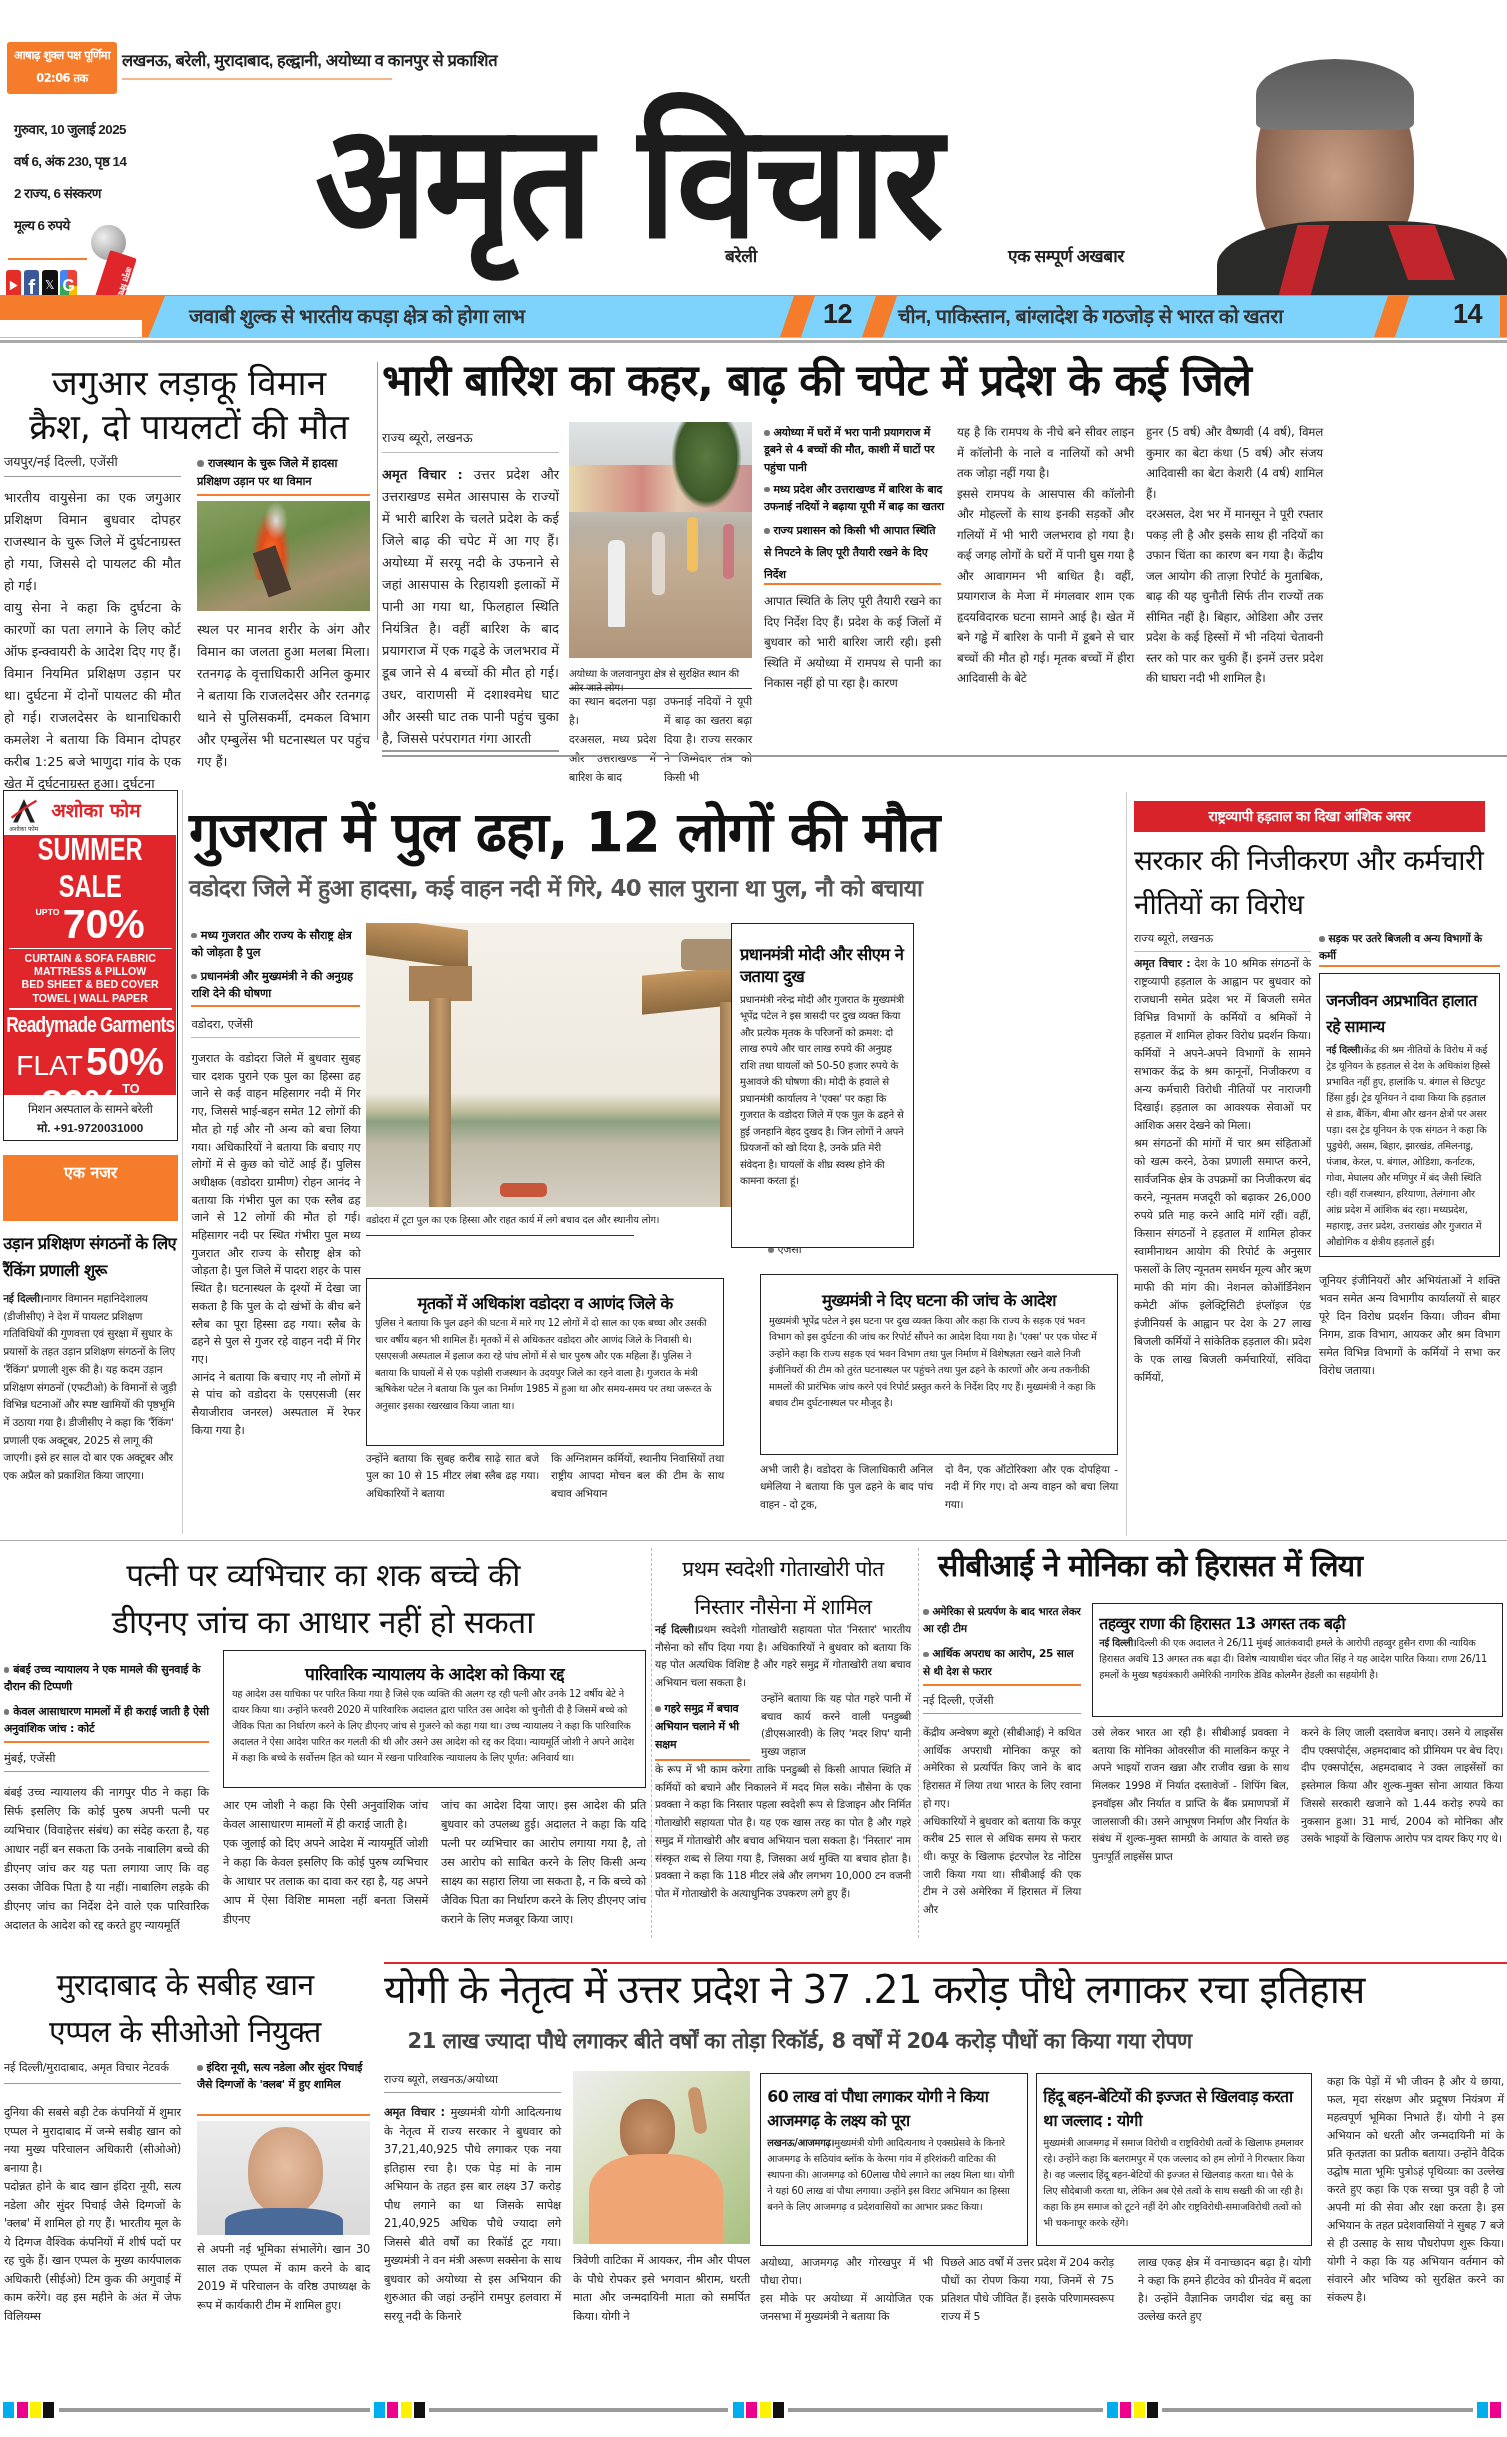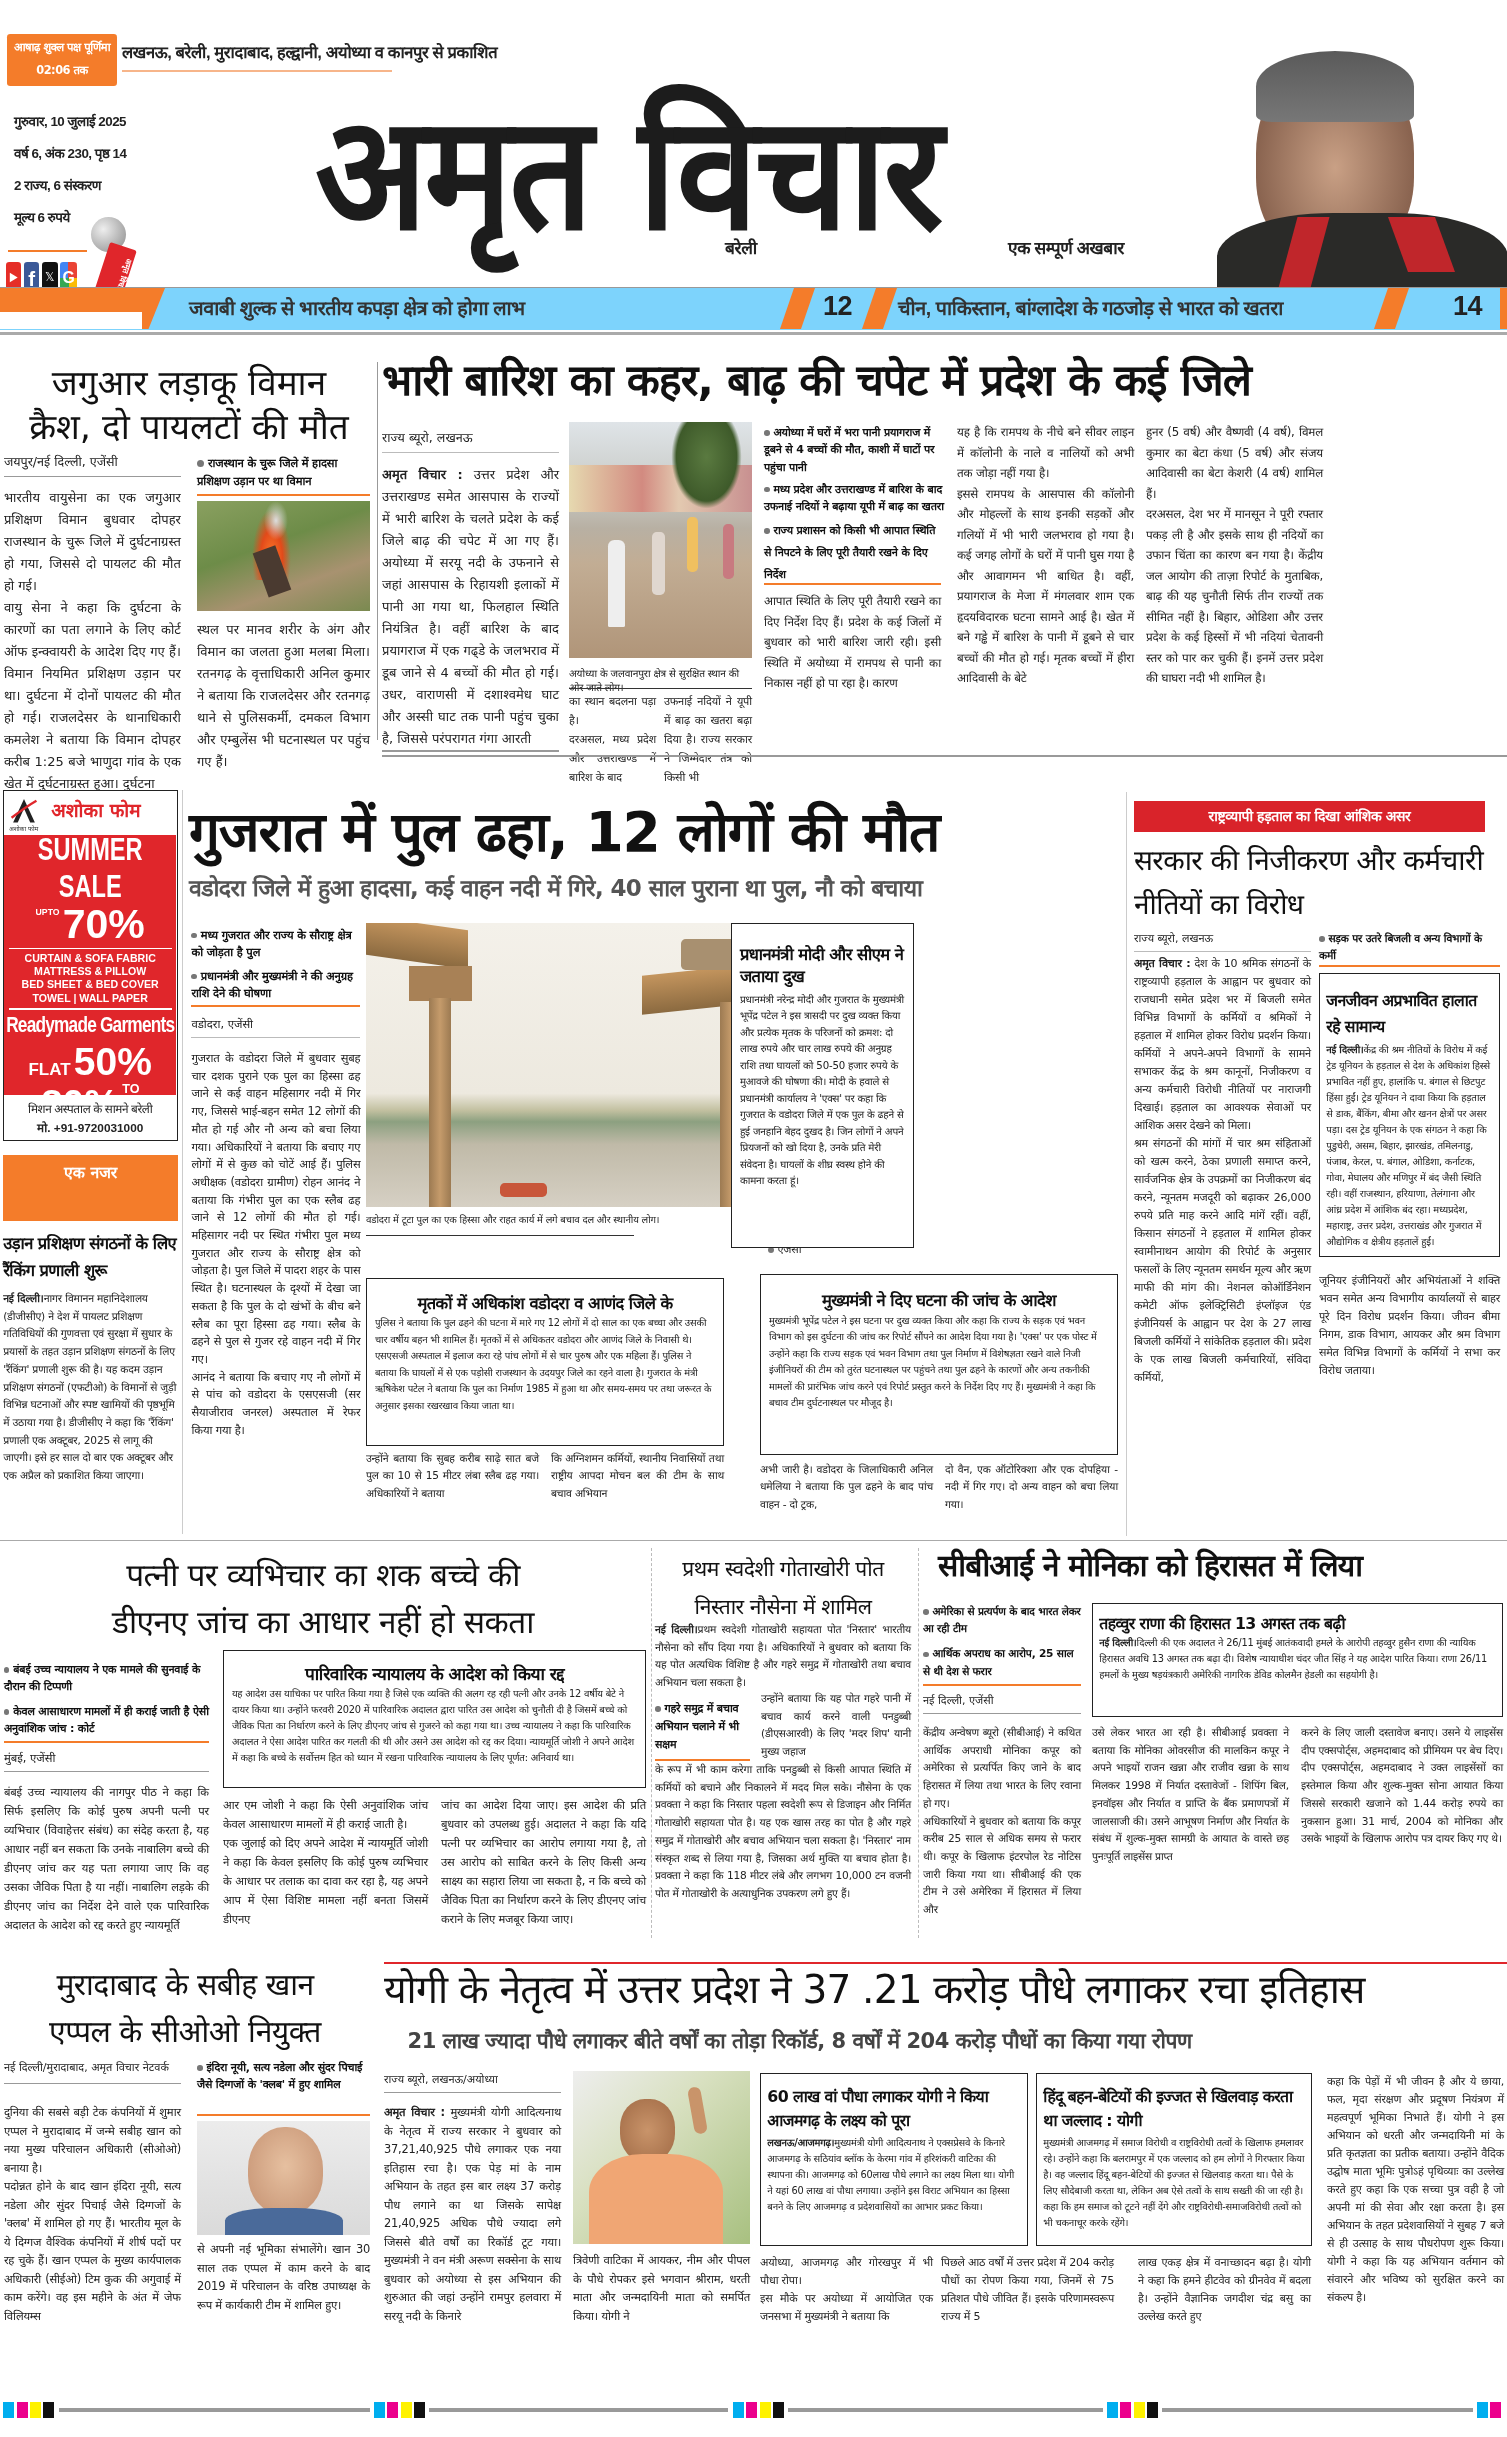--- a/index.html
+++ b/index.html
@@ -16,21 +16,21 @@
 .bullet .dot{display:inline-block;width:7px;height:7px;border-radius:50%;background:#777;margin-right:3.9px;vertical-align:middle}
 .byline{font-size:12.6px;color:#222;padding-bottom:6.3px;border-bottom:1.6px solid #999}
 .box{position:absolute;border:1.6px solid #222;background:#fff}
 .photo{position:absolute;overflow:hidden}
 .caption{font-size:11px;color:#222;letter-spacing:-0.2px}
 .h1{font-weight:bold;color:#111;line-height:1.05}
 </style>
 </head>
 <body>
 
-<div class="abs" style="left:0;top:8px;width:1284px;height:331px">
+<div class="abs" style="left:0;top:16px;width:1284px;height:331px">
   <div class="abs" style="left:7px;top:26px;width:110px;height:52px;background:#f47c2a;border-radius:3.2px;color:#fff;text-align:center;font-weight:bold;font-size:11.4px;line-height:23.6px;padding-top:1.6px;letter-spacing:-0.5px">
     <div>आषाढ़ शुक्ल पक्ष पूर्णिमा 02:06 तक</div>
     <div>उपरांत प्रतिपदा विक्रम संवत 2082</div>
   </div>
   <div class="abs cond" style="left:122px;top:31.5px;font-size:16.5px;font-weight:bold;color:#222">लखनऊ, बरेली, मुरादाबाद, हल्द्वानी, अयोध्या व कानपुर से प्रकाशित</div>
   <div class="abs" style="left:122px;top:62px;width:270px;height:1.6px;background:#f7b58a"></div>
 
   <div class="abs cond" style="left:14px;top:98px;font-size:13.4px;font-weight:bold;line-height:32px;color:#222;letter-spacing:-0.5px">
     <div>गुरुवार, 10 जुलाई 2025</div>
     <div>वर्ष 6, अंक 230, पृष्ठ 14</div>
@@ -155,21 +155,21 @@
     <div style="height:1.6px;background:#fff;margin:1.6px 4.7px"></div>
     <div style="font-size:10.6px;font-weight:bold;line-height:13.4px;margin-top:2.4px">
       <div>CURTAIN &amp; SOFA FABRIC</div>
       <div>MATTRESS &amp; PILLOW</div>
       <div>BED SHEET &amp; BED COVER</div>
       <div>TOWEL | WALL PAPER</div>
     </div>
     <div style="height:1.6px;background:#fff;margin:3.2px 4.7px"></div>
     <div style="font-size:17.3px;font-weight:bold;line-height:22px;letter-spacing:-0.8px;transform:scaleY(1.25)">Readymade Garments</div>
     <div style="display:flex;align-items:baseline;justify-content:center;margin-top:6.3px">
-      <span style="font-size:17px;font-weight:bold">FLAT</span>
+      <span style="font-size:28px;font-weight:normal">FLAT</span>
       <span style="font-size:39px;font-weight:bold;margin-left:3.2px;line-height:41px">50%</span>
     </div>
     <div style="display:flex;align-items:flex-start;justify-content:center">
       <span style="font-size:39px;font-weight:bold;line-height:43px">80%</span>
       <span style="font-size:12.6px;font-weight:bold;margin-left:3.2px">TO</span>
     </div>
   </div>
   <div class="abs cond" style="left:0;top:309px;width:172px;text-align:center;font-size:11.8px;color:#222">मिशन अस्पताल के सामने बरेली</div>
   <div class="abs sans" style="left:0;top:328px;width:172px;text-align:center;font-size:11.8px;font-weight:bold;color:#222">मो. +91-9720031000</div>
 </div>

